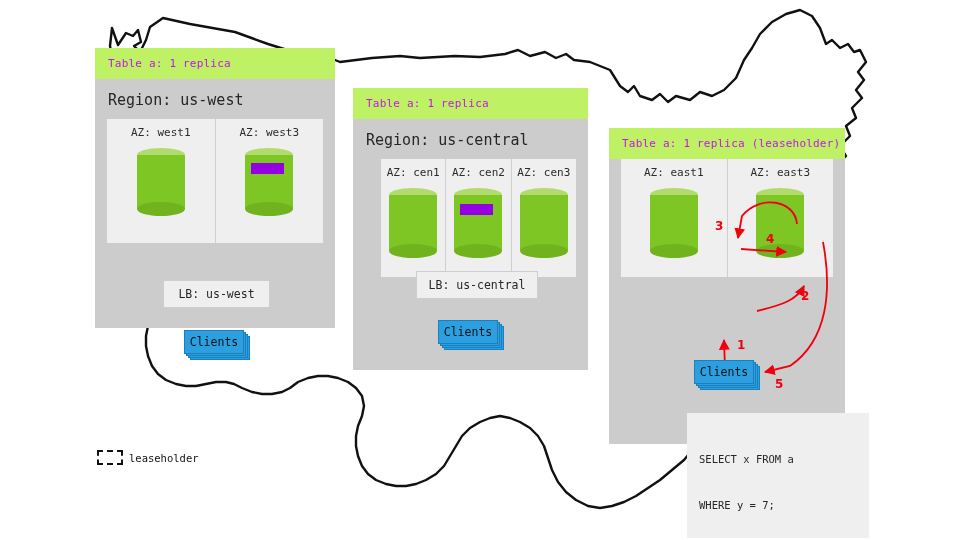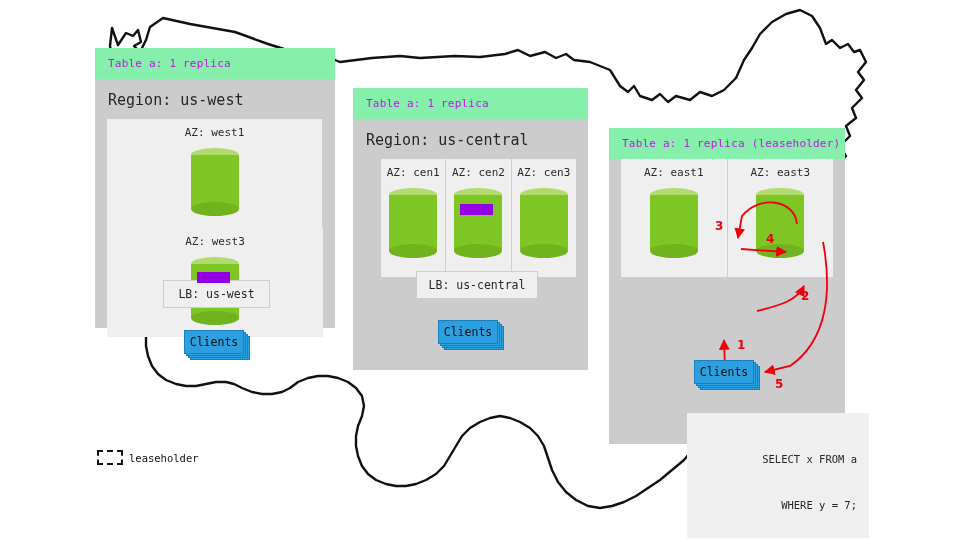--- a/index.html
+++ b/index.html
@@ -6,21 +6,21 @@
   body{
     width:960px;height:540px;overflow:hidden;position:relative;
     background:#ffffff;
     font-family:"DejaVu Sans Mono","Liberation Mono",monospace;
   }
   #map-layer{position:absolute;left:0;top:0;width:960px;height:540px;}
 
   
   .region-panel{position:absolute;background:#cccccc;}
   .panel-header{
-    background:#86efac;color:#c516e8;
+    background:#bef264;color:#c516e8;
     font-size:11px;letter-spacing:.2px;
     padding:9px 12px 9px 13px;
     white-space:nowrap;
   }
   .region-title{
     color:#262626;font-size:15px;
     padding:12px 13px 10px 13px;white-space:nowrap;
   }
   .az-row{display:flex;background:#efefef;margin:0 12px;}
   .az-cell{
@@ -73,21 +73,20 @@
     display:flex;align-items:center;justify-content:center;
     color:#111;font-size:11.5px;white-space:nowrap;
   }
 
   
   .sql-box{
     position:absolute;background:#efefef;
     padding:9px 12px;
     font-size:10.5px;line-height:1.45;color:#262626;
     white-space:pre;
-    text-align:right;
   }
 
   
   .legend{position:absolute;display:flex;align-items:center;gap:6px;}
   .legend .swatch{
     width:22px;height:11px;border:2px dashed #111;background:transparent;
   }
   .legend .legend-text{font-size:10.5px;color:#111;}
 
   
@@ -131,21 +130,21 @@
            L148,326 L150,316 L150,306 L148,296 L144,288 L138,282
            L132,276 L128,268 L126,258 L126,248 L128,238 L130,228
            L130,218 L128,208 L124,200 L120,192 L118,182 L118,172
            L120,162 L122,152 L122,142 L120,132 L116,124 L112,116
            L110,106 L110,96 L112,86 L114,76 L114,66 L112,56 L110,46 Z" transform="translate(0,0)"></path>
 </svg>
 
 <div class="region-panel" style="left:95px;top:48px;width:240px;height:280px;">
   <div class="panel-header">Table a: 1 replica</div>
   <div class="region-title">Region: us-west</div>
-  <div class="az-row" style="height:124px;flex-direction:column;">
+  <div class="az-row" style="height:124px;">
     <div class="az-cell">
       <div class="az-label">AZ: west1</div>
       <div class="cyl" style="width:48px;height:68px;">
         <div class="top" style="height:14px;"></div>
         <div class="body" style="top:7px;bottom:7px;"></div>
         <div class="bottomshade" style="height:14px;"></div>
       </div>
     </div>
     <div class="az-cell">
       <div class="az-label">AZ: west3</div>

